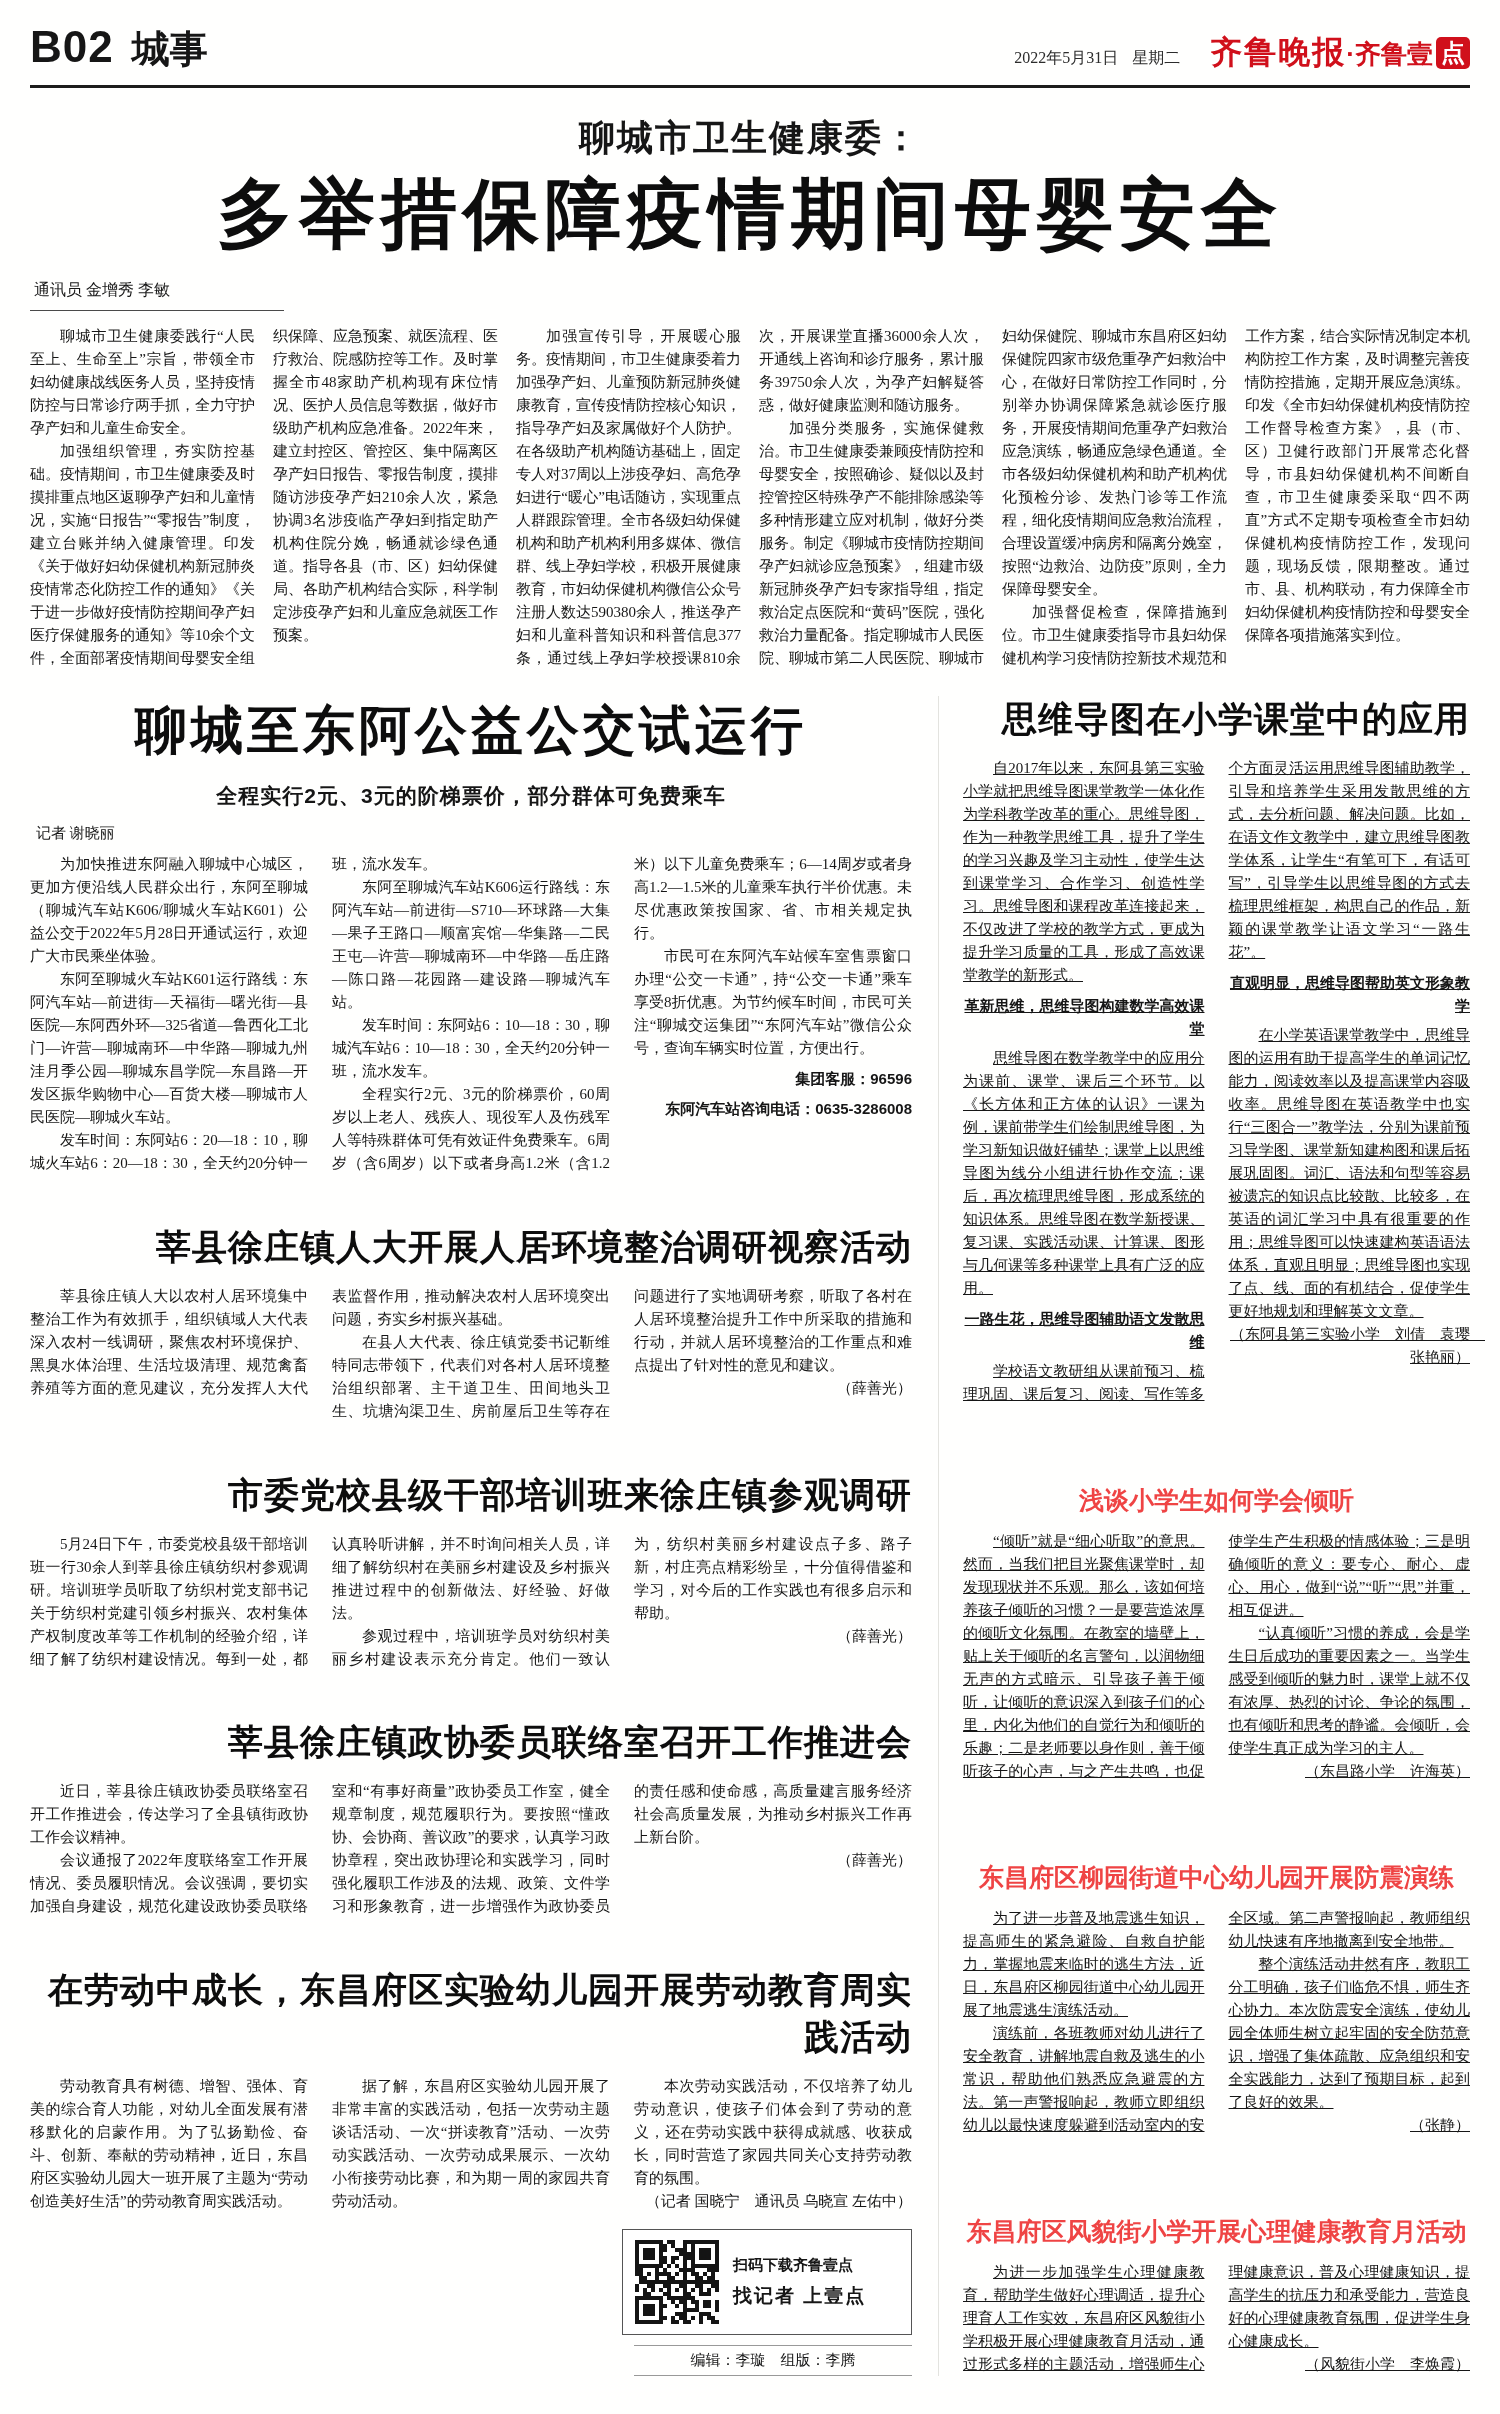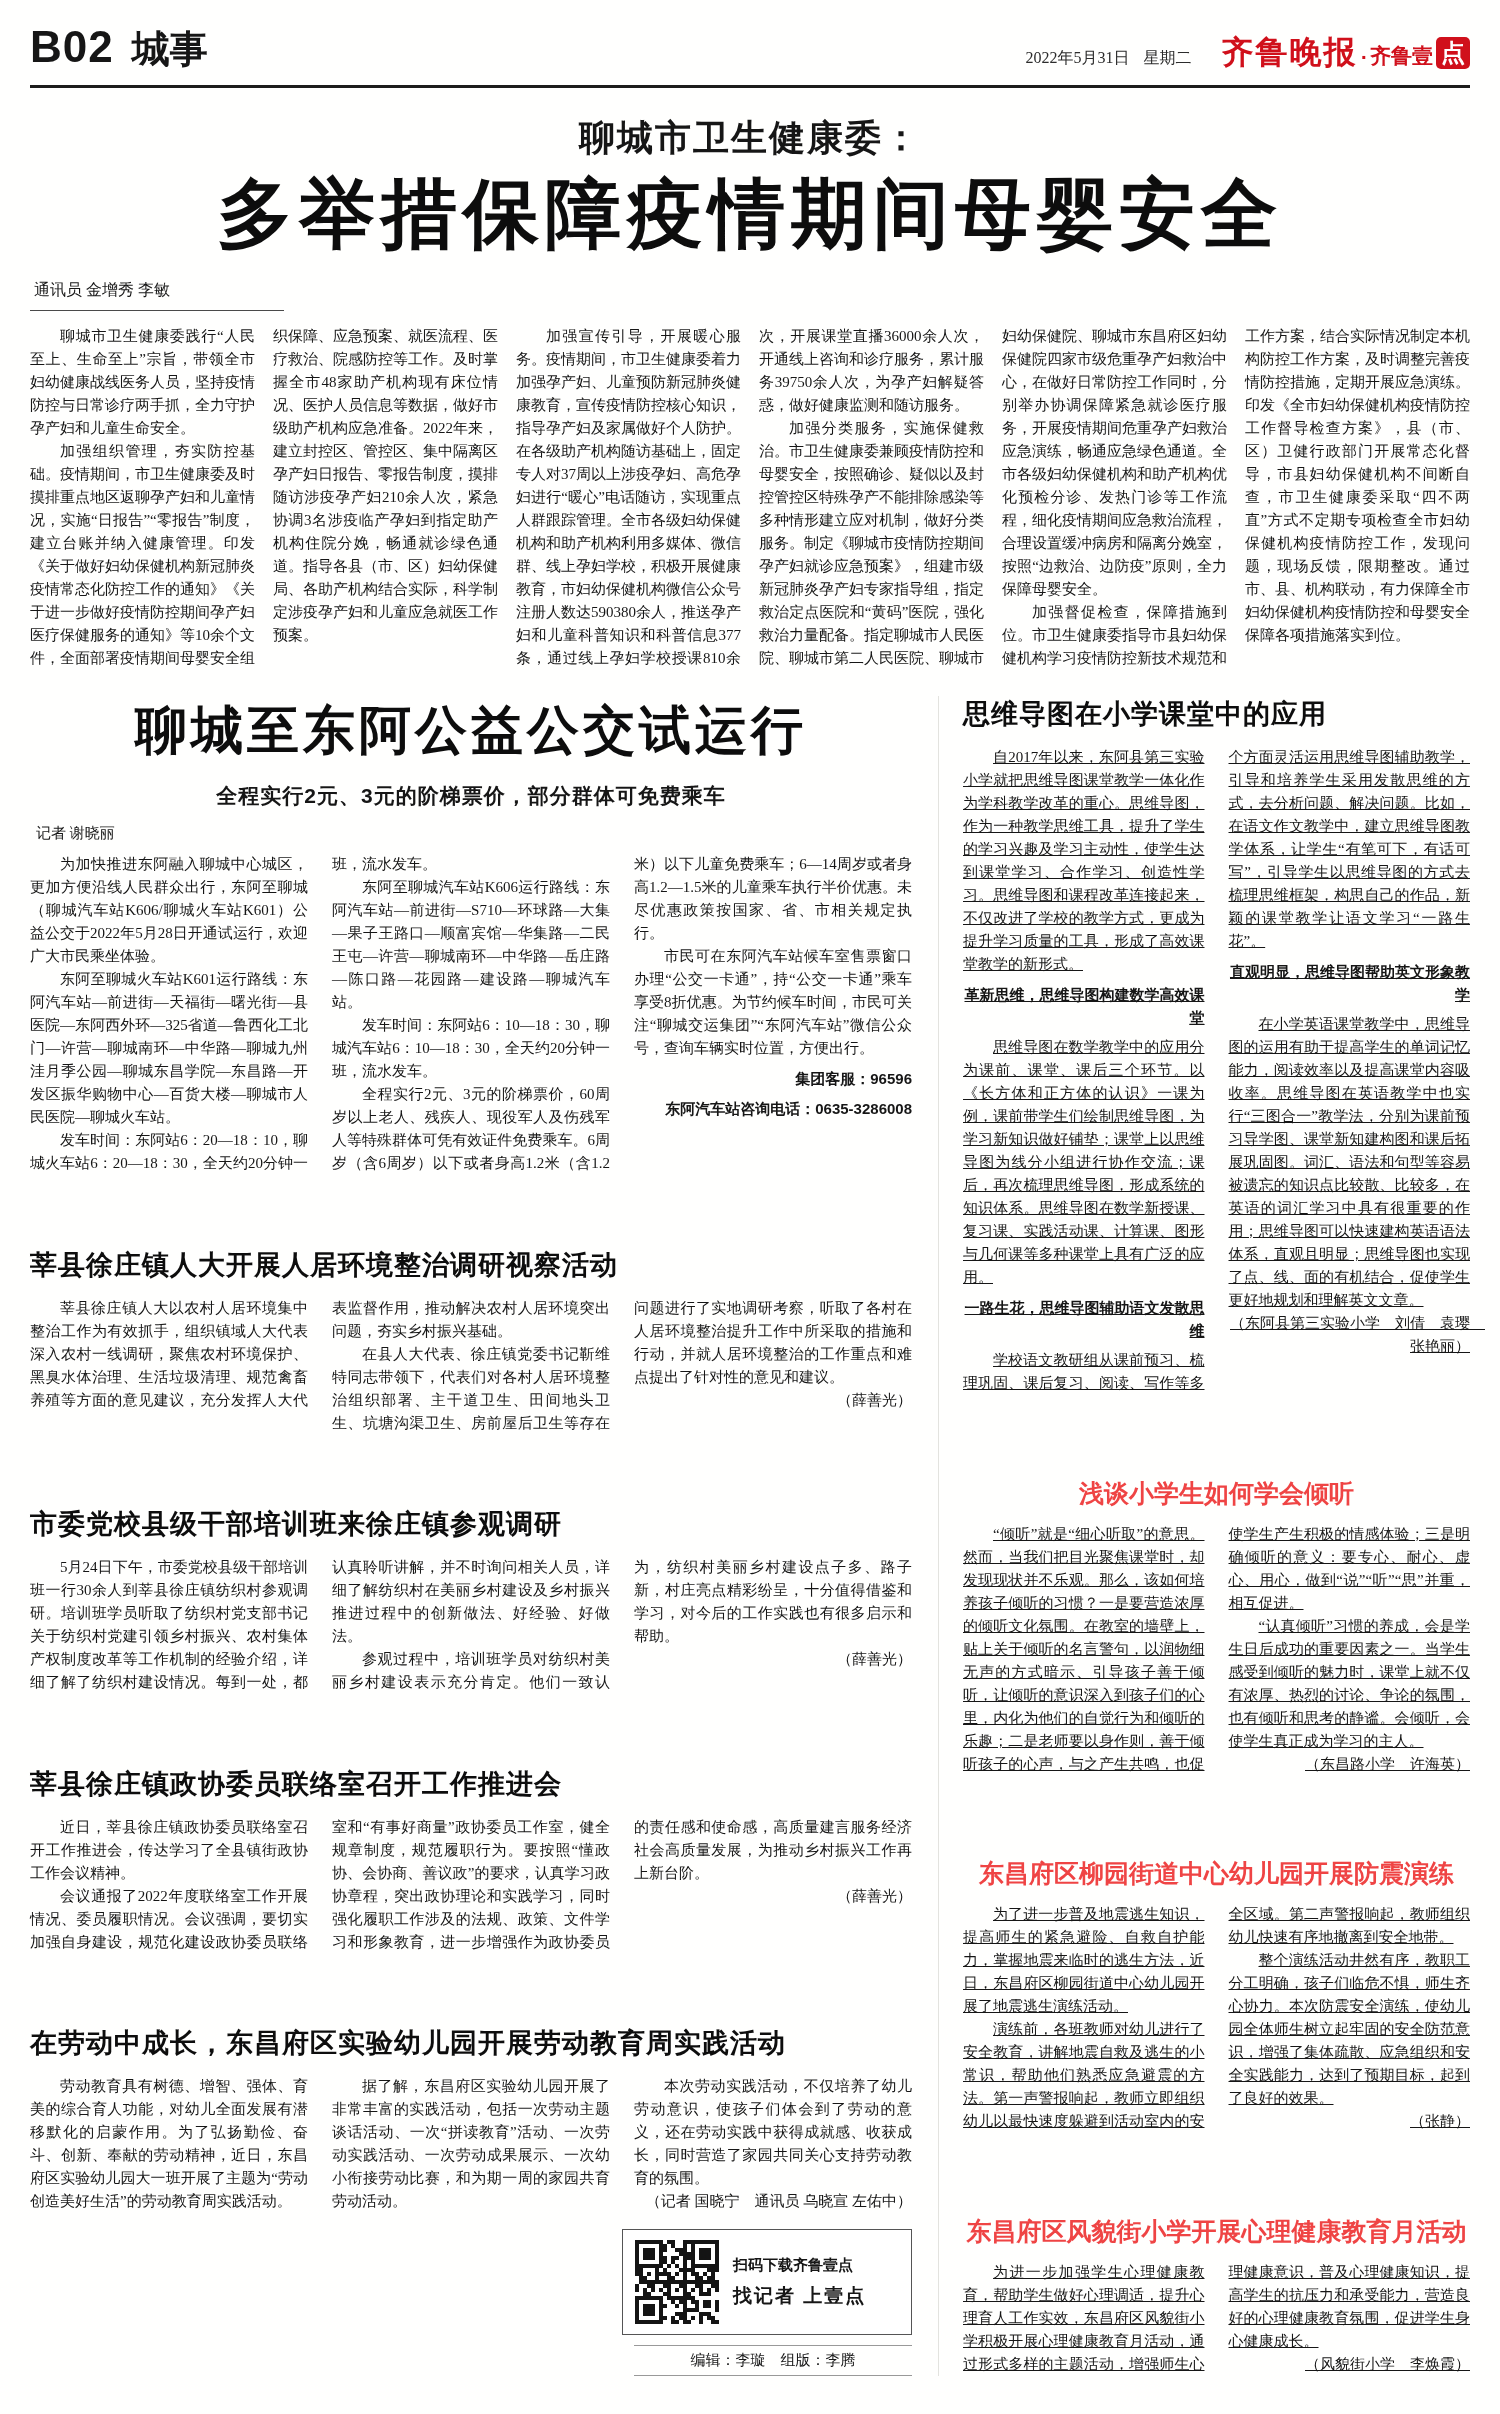--- a/index.html
+++ b/index.html
@@ -9,21 +9,21 @@
   
   .hdr{display:flex;justify-content:space-between;align-items:flex-end;
     padding-bottom:10px;border-bottom:3px solid #1c1c1c;}
   .hdr-left{display:flex;align-items:baseline;}
   .edition{font-family:"Liberation Sans",sans-serif;font-weight:900;font-size:44px;letter-spacing:1px;}
   .section-name{font-family:"Liberation Sans",sans-serif;font-weight:700;font-size:38px;margin-left:18px;}
   .hdr-right{display:flex;align-items:baseline;gap:14px;}
   .date-txt,.weekday-txt{font-size:16px;color:#2c2c2c;}
   .masthead{margin-left:16px;white-space:nowrap;}
   .m1{color:#d0101b;font-family:"Liberation Sans",sans-serif;font-weight:900;font-size:32px;letter-spacing:2px;}
-  .m2{color:#d0101b;font-family:Liberation Mono, monospace;font-weight:900;font-size:21px;}
+  .m2{color:#d0101b;font-family:Liberation Sans, sans-serif;font-weight:900;font-size:26px;}
   .mbadge{display:inline-block;background:#d0101b;color:#fff;font-family:"Liberation Sans",sans-serif;
     font-weight:900;font-size:24px;line-height:1;padding:4px 5px;border-radius:5px;margin-left:3px;transform:translateY(-2px);}
   
   .kicker{margin-top:26px;text-align:center;font-family:"Liberation Sans",sans-serif;
     font-weight:700;font-size:36px;letter-spacing:2px;}
   .lead-hl{margin:8px 0 24px;text-align:center;font-family:"Liberation Sans",sans-serif;
     font-weight:900;font-size:76px;line-height:1.12;letter-spacing:6px;color:#0d0d0d;}
   .lead-byline{font-size:16px;width:250px;padding:0 0 9px 4px;border-bottom:1.5px solid #4a4a4a;margin-bottom:14px;}
   
   .btxt{font-size:15px;line-height:23px;text-align:justify;}
@@ -37,22 +37,22 @@
   
   .band{display:flex;margin-top:26px;height:1680px;}
   .band-left{width:882px;display:flex;flex-direction:column;justify-content:space-between;}
   .band-right{flex:1;margin-left:26px;padding-left:24px;border-left:1px solid #e3e3df;
     display:flex;flex-direction:column;justify-content:space-between;}
   .bus-hl{text-align:center;font-family:"Liberation Sans",sans-serif;font-weight:900;
     font-size:52px;letter-spacing:4px;margin:0 0 16px;color:#0d0d0d;}
   .bus-sub{text-align:center;font-family:"Liberation Sans",sans-serif;font-weight:700;
     font-size:21px;letter-spacing:1px;margin:0 0 14px;}
   .bus-byline{font-size:15px;margin:0 0 10px 6px;}
-  .sec-hl{text-align:left;font-family:"Liberation Sans",sans-serif;font-weight:800;
-    font-size:27px;letter-spacing:1px;margin:0 0 14px;color:#0d0d0d;}
+  .sec-hl{text-align:right;font-family:"Liberation Sans",sans-serif;font-weight:800;
+    font-size:35px;letter-spacing:1px;margin:0 0 14px;color:#0d0d0d;}
   .sec-hl-sm{text-align:center;font-family:"Liberation Sans",sans-serif;font-weight:800;
     font-size:25px;margin:0 0 13px;color:#ef4444;}
   
   .qr-row{display:flex;justify-content:flex-end;margin-top:16px;}
   .qr-box{width:290px;box-sizing:border-box;border:1px solid #555;padding:10px 12px;
     display:flex;align-items:center;gap:14px;background:#fff;}
   .qr-img{width:84px;height:84px;flex:0 0 84px;}
   .qr-t1{font-family:"Liberation Sans",sans-serif;font-weight:700;font-size:15px;}
   .qr-t2{font-family:"Liberation Sans",sans-serif;font-weight:900;font-size:19px;letter-spacing:2px;margin-top:8px;}
   .editor-line{width:278px;margin-left:auto;margin-top:10px;text-align:center;font-size:15px;

